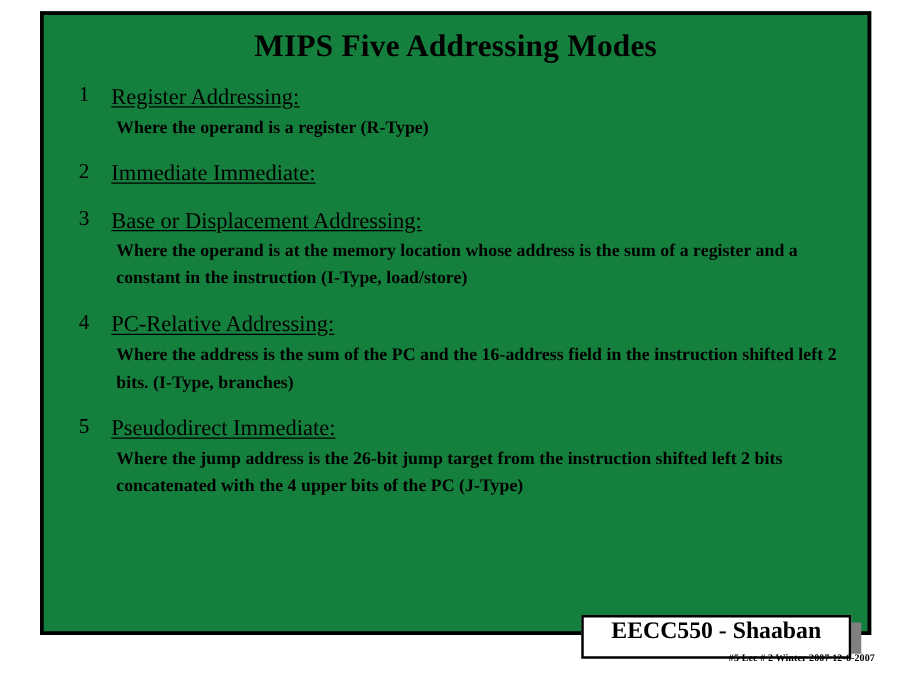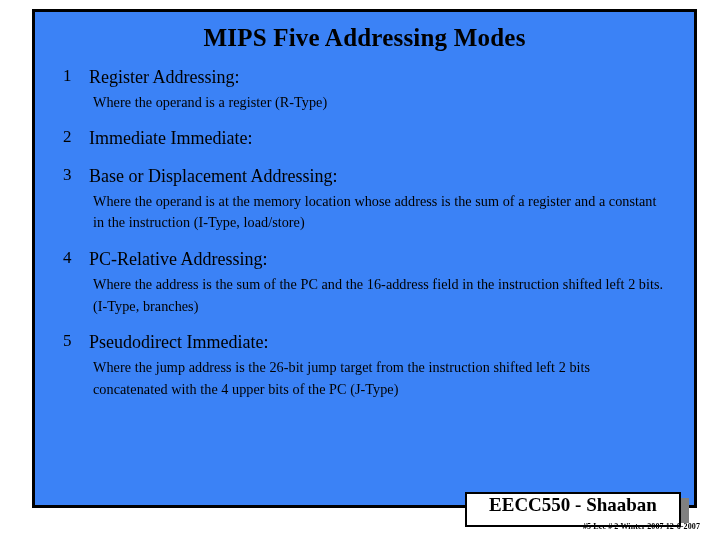--- a/index.html
+++ b/index.html
@@ -19,21 +19,21 @@
 
   
   #slide-frame {
     position: absolute;
     left: 32px;
     top: 9px;
     width: 665px;
     height: 499px;
     box-sizing: border-box;
     border: 3px solid #000000;
-    background: #3b82f6;
+    background: #15803d;
   }
 
   
   #slide-title {
     position: absolute;
     left: 0;
     top: 12px;
     width: 100%;
     text-align: center;
     font-size: 25px;
@@ -73,30 +73,31 @@
     left: 4px;
     top: 0;
     width: 18px;
     text-align: left;
     font-size: 17px;
     font-weight: normal;
     text-decoration: none;
   }
 
   .mode-title {
+    text-decoration: underline;
     text-underline-offset: 2px;
   }
 
   .mode-desc {
     display: block;
     margin: 2px 0 0 0;
     padding-left: 34px;
     padding-right: 6px;
     font-size: 14.2px;
-    font-weight: normal;
+    font-weight: bold;
     line-height: 1.52;
     letter-spacing: 0.05px;
   }
 
   
   .mode-item.item-1 { margin-top: 0px; }
   .mode-item.item-2 { margin-top: 11px; }
   .mode-item.item-3 { margin-top: 12px; }
   .mode-item.item-4 { margin-top: 12px; }
   .mode-item.item-5 { margin-top: 12px; }

